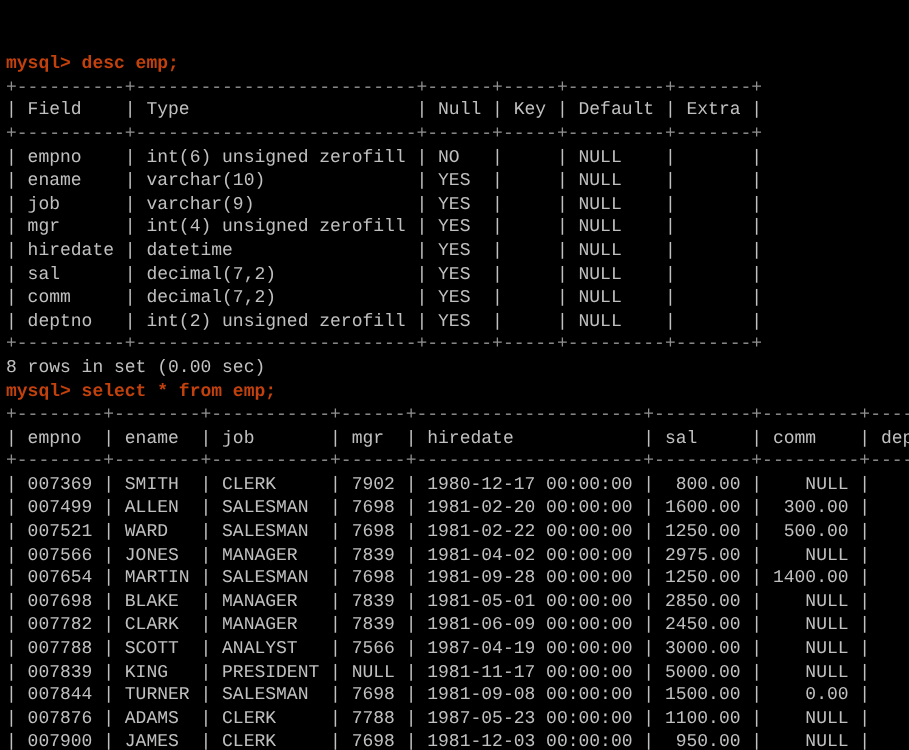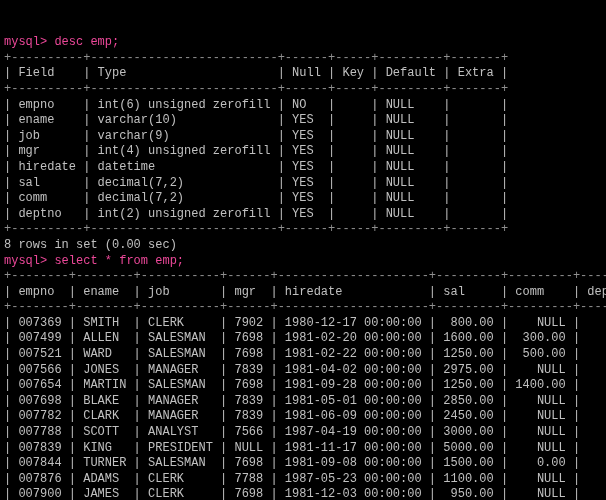--- a/index.html
+++ b/index.html
@@ -12,21 +12,21 @@
       color: #c0c0c0;
       font-family: 'Courier New', Consolas, monospace;
       font-size: 12px;
       line-height: 1.3;
       padding: 4px;
       white-space: pre;
       width: 606px;
       height: 500px;
       overflow: hidden;
     }
-    .prompt { color: #ec4899; }
+    .prompt { color: #c2410c; font-weight: bold; }
     .sep { color: #909090; }
     .row { display: block; }
   </style>
 </head>
 <body>
 
 <div id="term"><span class="row prompt">mysql&gt; desc emp;</span><span class="row sep">+----------+--------------------------+------+-----+---------+-------+</span><span class="row">| Field    | Type                     | Null | Key | Default | Extra |</span><span class="row sep">+----------+--------------------------+------+-----+---------+-------+</span><span class="row">| empno    | int(6) unsigned zerofill | NO   |     | NULL    |       |</span><span class="row">| ename    | varchar(10)              | YES  |     | NULL    |       |</span><span class="row">| job      | varchar(9)               | YES  |     | NULL    |       |</span><span class="row">| mgr      | int(4) unsigned zerofill | YES  |     | NULL    |       |</span><span class="row">| hiredate | datetime                 | YES  |     | NULL    |       |</span><span class="row">| sal      | decimal(7,2)             | YES  |     | NULL    |       |</span><span class="row">| comm     | decimal(7,2)             | YES  |     | NULL    |       |</span><span class="row">| deptno   | int(2) unsigned zerofill | YES  |     | NULL    |       |</span><span class="row sep">+----------+--------------------------+------+-----+---------+-------+</span><span class="row">8 rows in set (0.00 sec)</span><span class="row"></span><span class="row prompt">mysql&gt; select * from emp;</span><span class="row sep">+--------+--------+-----------+------+---------------------+---------+---------+--------+</span><span class="row">| empno  | ename  | job       | mgr  | hiredate            | sal     | comm    | deptno |</span><span class="row sep">+--------+--------+-----------+------+---------------------+---------+---------+--------+</span><span class="row">| 007369 | SMITH  | CLERK     | 7902 | 1980-12-17 00:00:00 |  800.00 |    NULL |     20 |</span><span class="row">| 007499 | ALLEN  | SALESMAN  | 7698 | 1981-02-20 00:00:00 | 1600.00 |  300.00 |     30 |</span><span class="row">| 007521 | WARD   | SALESMAN  | 7698 | 1981-02-22 00:00:00 | 1250.00 |  500.00 |     30 |</span><span class="row">| 007566 | JONES  | MANAGER   | 7839 | 1981-04-02 00:00:00 | 2975.00 |    NULL |     20 |</span><span class="row">| 007654 | MARTIN | SALESMAN  | 7698 | 1981-09-28 00:00:00 | 1250.00 | 1400.00 |     30 |</span><span class="row">| 007698 | BLAKE  | MANAGER   | 7839 | 1981-05-01 00:00:00 | 2850.00 |    NULL |     30 |</span><span class="row">| 007782 | CLARK  | MANAGER   | 7839 | 1981-06-09 00:00:00 | 2450.00 |    NULL |     10 |</span><span class="row">| 007788 | SCOTT  | ANALYST   | 7566 | 1987-04-19 00:00:00 | 3000.00 |    NULL |     20 |</span><span class="row">| 007839 | KING   | PRESIDENT | NULL | 1981-11-17 00:00:00 | 5000.00 |    NULL |     10 |</span><span class="row">| 007844 | TURNER | SALESMAN  | 7698 | 1981-09-08 00:00:00 | 1500.00 |    0.00 |     30 |</span><span class="row">| 007876 | ADAMS  | CLERK     | 7788 | 1987-05-23 00:00:00 | 1100.00 |    NULL |     20 |</span><span class="row">| 007900 | JAMES  | CLERK     | 7698 | 1981-12-03 00:00:00 |  950.00 |    NULL |     30 |</span></div>
 
 
 </body></html>

